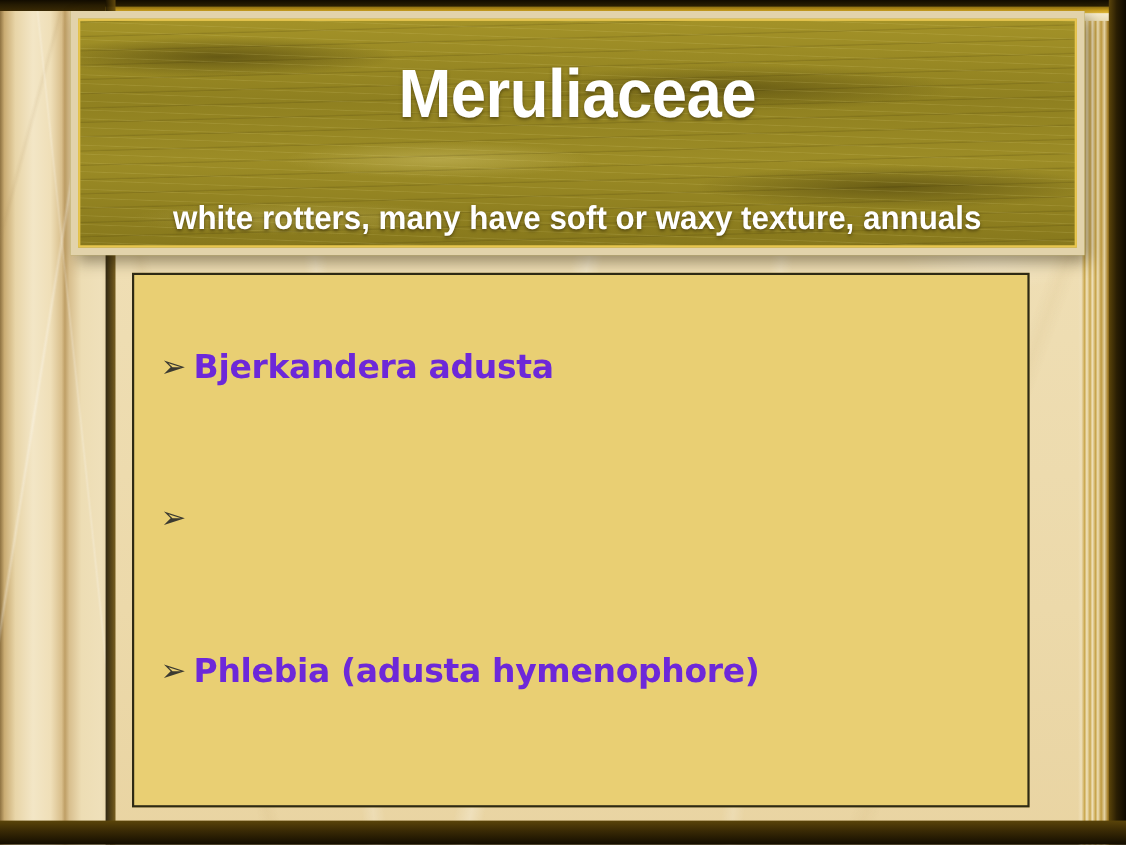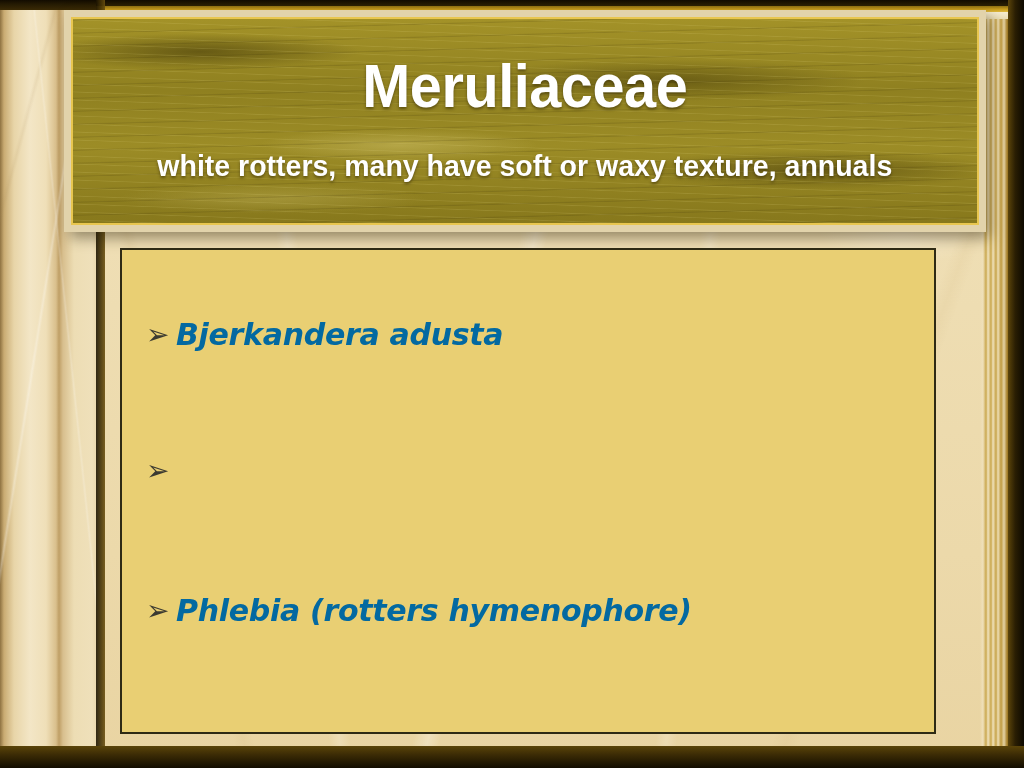--- a/index.html
+++ b/index.html
@@ -175,20 +175,21 @@
         rgba(0,0,0,0) 13px);
   }
 
   .banner-text {
     position: absolute;
     left: 73px; top: 19px;
     width: 904px; height: 204px;
     display: flex;
     flex-direction: column;
     align-items: center;
+    gap: 33px;
   }
   .slide-title {
     margin: 0;
     padding-top: 36px;
     font-size: 62px;
     font-weight: bold;
     color: #ffffff;
     letter-spacing: -.5px;
     line-height: 1;
     text-shadow: 0 2px 3px rgba(40,30,2,.5);
@@ -231,24 +232,23 @@
   .bullet-marker {
     flex: 0 0 auto;
     width: 30px;
     color: #3b3a31;
     font-size: 28px;
     line-height: 1;
     transform: translateY(-1px);
   }
   .bullet-text {
     font-family: "DejaVu Sans", sans-serif;
-    font-style: italic;
     font-weight: bold;
     font-size: 30px;
-    color: #0369a1;
+    color: #6d28d9;
     line-height: 1;
     letter-spacing: -.3px;
   }
 </style>
 </head>
 <body>
 
 <div id="slide">
 
   <div class="page-bg"></div>
@@ -283,19 +283,19 @@
         <span class="bullet-marker">➢</span>
         <span class="bullet-text">Bjerkandera adusta</span>
       </li>
 
       <li class="bullet-item">
         <span class="bullet-marker">➢</span>
       </li>
 
       <li class="bullet-item">
         <span class="bullet-marker">➢</span>
-        <span class="bullet-text">Phlebia (rotters hymenophore)</span>
+        <span class="bullet-text">Phlebia (adusta hymenophore)</span>
       </li>
 
     </ul>
   </div>
 
 </div>
 
 </body></html>

